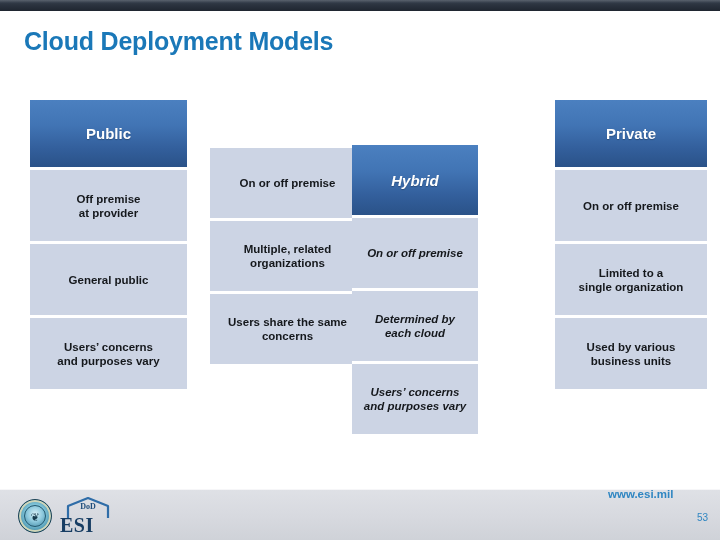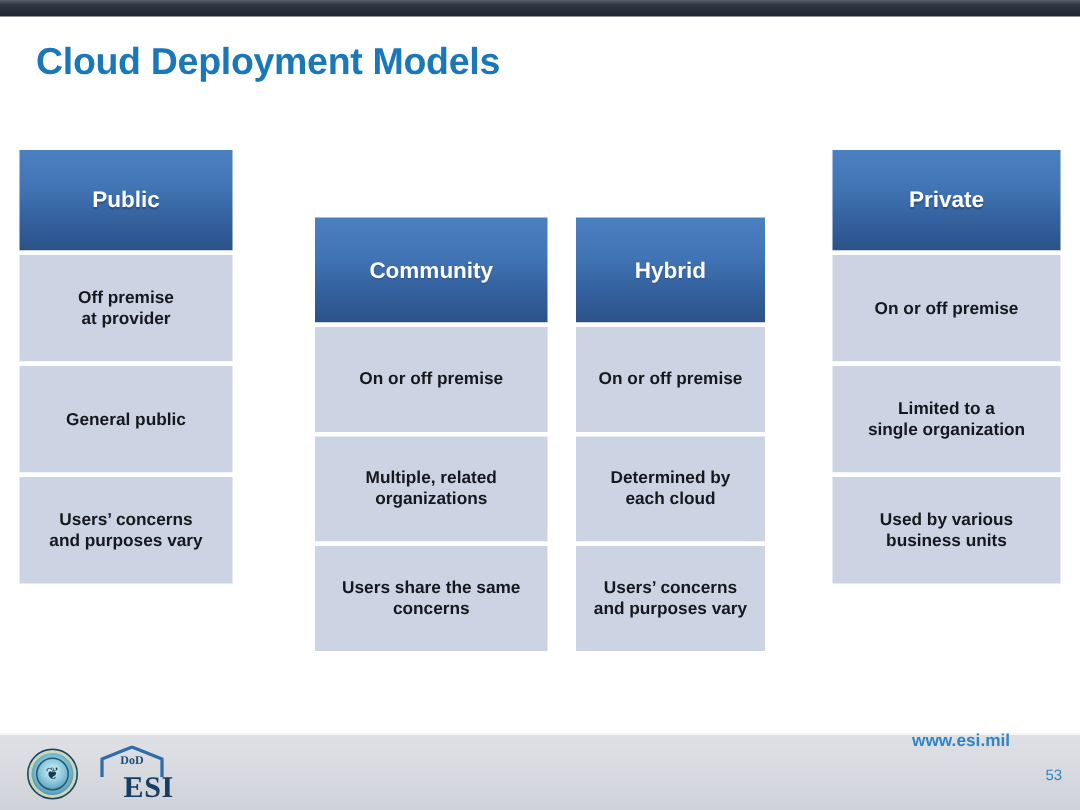--- a/index.html
+++ b/index.html
@@ -51,24 +51,24 @@
     color: #15181c;
     font-weight: bold;
     font-size: 11.5px;
     line-height: 14px;
     display: flex; align-items: center; justify-content: center;
     text-align: center;
     padding: 2px 6px;
   }
   .gap { height: 3px; background: #ffffff; }
 
-  #col-public   { left: 13px;  top: 100px; width: 142px; }
+  #col-public   { left: 30px;  top: 100px; width: 157px; }
   #col-private  { left: 555px; top: 100px; width: 152px; }
   #col-community{ left: 210px; top: 145px; width: 155px; }
-  #col-hybrid   { left: 384px; top: 145px; width: 126px; }
+  #col-hybrid   { left: 352px; top: 145px; width: 126px; font-style: italic; }
 
   .h-outer { height: 67px; }
   .h-inner { height: 70px; }
   .c-outer { height: 71px; }
   .c-inner { height: 70px; }
 
   
   #footer {
     position: absolute; left: 0; top: 489px; width: 720px; height: 51px;
     background: linear-gradient(180deg, #dfe1e6 0%, #d7d9df 55%, #cfd2d8 100%);
@@ -100,21 +100,21 @@
   
   #esi-logo { position: absolute; left: 60px; top: 497px; width: 56px; height: 38px; }
   #esi-house { position: absolute; left: 6px; top: 0; width: 44px; height: 22px; }
   #esi-dod {
     position: absolute; left: 0; top: 5px; width: 56px;
     text-align: center; font-size: 8px; font-weight: bold;
     font-family: "Liberation Serif", serif; color: #1e4d7b;
   }
   #esi-text {
     position: absolute; left: 0; top: 17px; width: 56px;
-    text-align: right; font-family: "Liberation Serif", serif;
+    text-align: left; font-family: "Liberation Serif", serif;
     font-size: 20px; font-weight: bold; color: #173d63;
     letter-spacing: 0.5px;
   }
 
   #footer-url {
     position: absolute; left: 608px; top: 488px;
     font-size: 11.5px; font-weight: bold; color: #2f86c2;
     white-space: nowrap;
   }
   #footer-page {
@@ -151,21 +151,20 @@
     <div class="gap"></div>
     <div class="col-cell c-outer">
       <span>
         <span>Users’ concerns</span><br>
         <span>and purposes vary</span>
       </span>
     </div>
   </div>
 
   <div class="column" id="col-community">
-    <div class="col-head h-inner">Community</div>
     <div class="gap"></div>
     <div class="col-cell c-inner">
       <span>
         <span>On or off premise</span>
       </span>
     </div>
     <div class="gap"></div>
     <div class="col-cell c-inner">
       <span>
         <span>Multiple, related</span><br>

